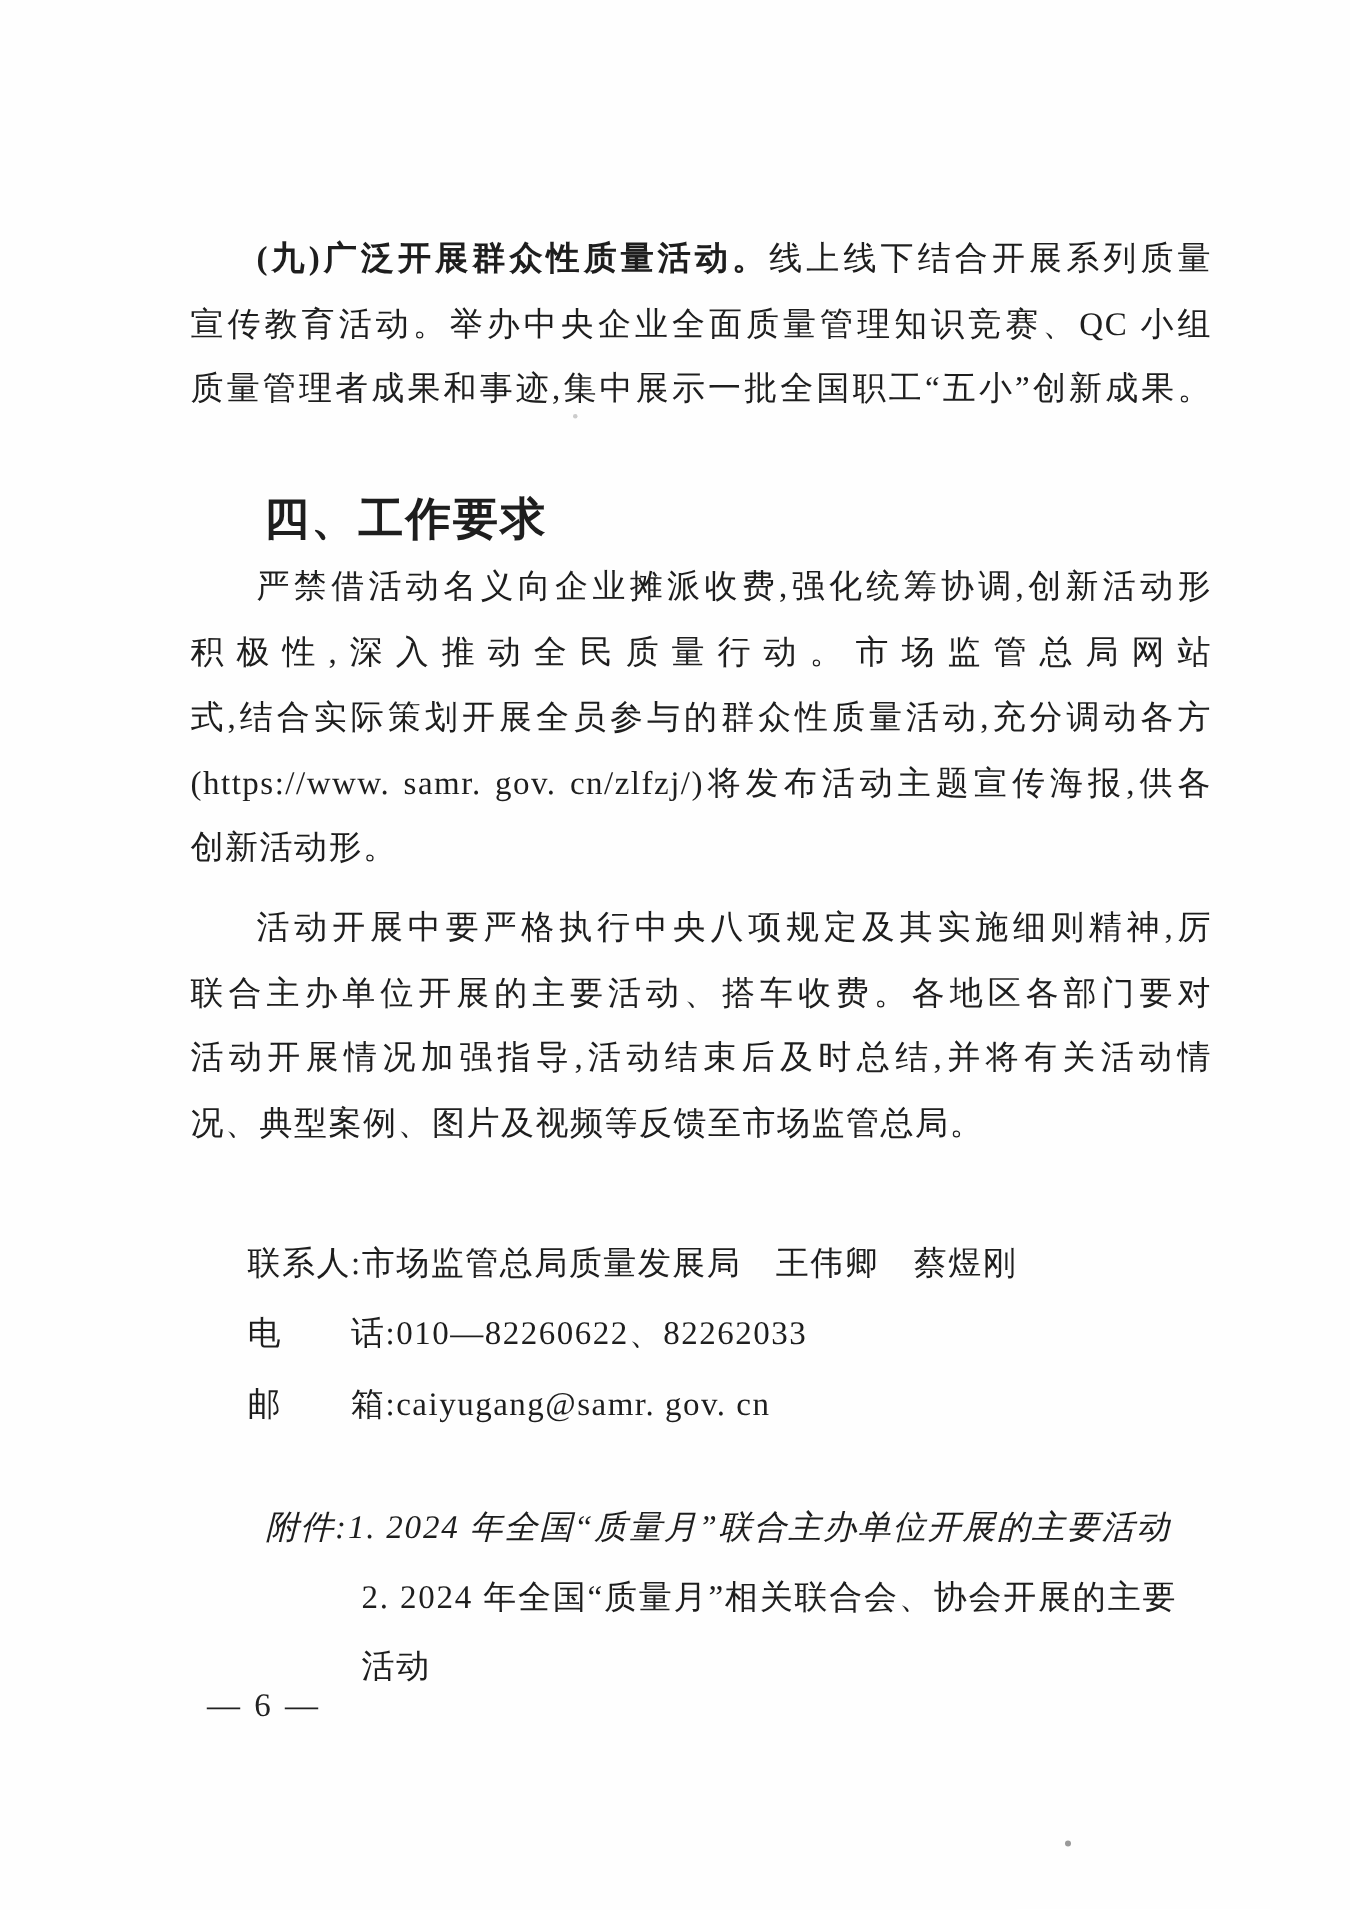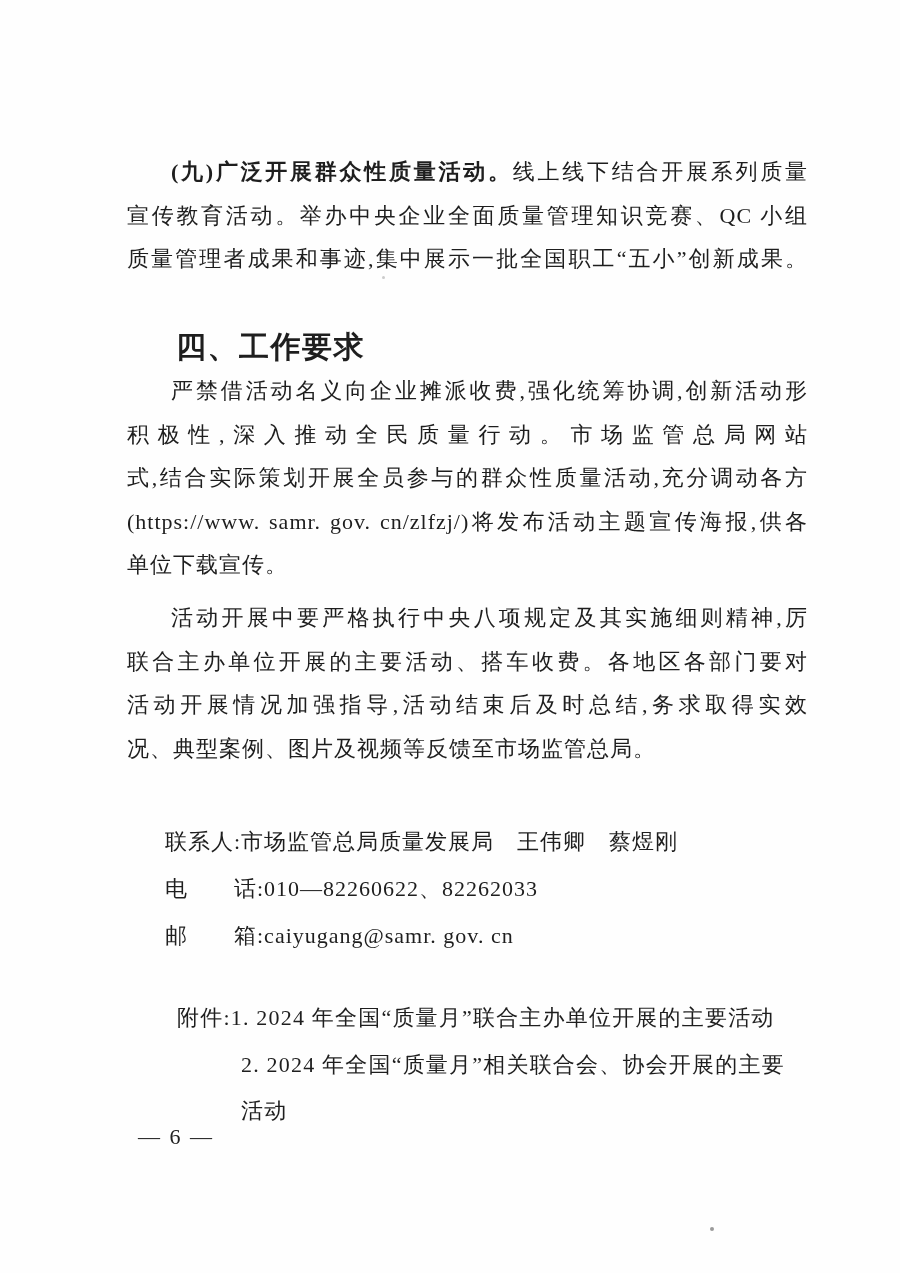--- a/index.html
+++ b/index.html
@@ -49,21 +49,21 @@
     padding-left: 38px;
     white-space: pre-wrap;
   }
   .attach-line {
     font-size: 22px;
     line-height: 46.5px;
     height: 46.5px;
     letter-spacing: 1.2px;
     white-space: pre-wrap;
   }
-  .attach-first { padding-left: 50px; }
+  .attach-first { padding-left: 50px; font-style: italic; }
   .attach-cont  { padding-left: 114px; }
   .page-number {
     position: absolute;
     left: 138px;
     top: 1122px;
     font-size: 22px;
     line-height: 30px;
     letter-spacing: 2px;
     color: #222;
   }
@@ -88,27 +88,27 @@
 
   <div class="textcol" style="top:325px">
     <div class="heading-line">四、工作要求</div>
   </div>
 
   <div class="textcol" style="top:369px">
     <div class="line just indent">严禁借活动名义向企业摊派收费,强化统筹协调,创新活动形</div>
     <div class="line just">积极性,深入推动全民质量行动。市场监管总局网站</div>
     <div class="line just">式,结合实际策划开展全员参与的群众性质量活动,充分调动各方</div>
     <div class="line just">(https://www. samr. gov. cn/zlfzj/)将发布活动主题宣传海报,供各</div>
-    <div class="line">单位下载宣传。</div>
+    <div class="line">创新活动形。</div>
   </div>
 
   <div class="textcol" style="top:596px">
     <div class="line just indent">活动开展中要严格执行中央八项规定及其实施细则精神,厉</div>
     <div class="line just">联合主办单位开展的主要活动、搭车收费。各地区各部门要对</div>
-    <div class="line just">活动开展情况加强指导,活动结束后及时总结,务求取得实效</div>
+    <div class="line just">活动开展情况加强指导,活动结束后及时总结,并将有关活动情</div>
     <div class="line">况、典型案例、图片及视频等反馈至市场监管总局。</div>
   </div>
 
   <div class="textcol" style="top:818px">
     <div class="contact-line">联系人:市场监管总局质量发展局　王伟卿　蔡煜刚</div>
     <div class="contact-line">电　　话:010—82260622、82262033</div>
     <div class="contact-line">邮　　箱:caiyugang@samr. gov. cn</div>
   </div>
 
   <div class="textcol" style="top:995px">

